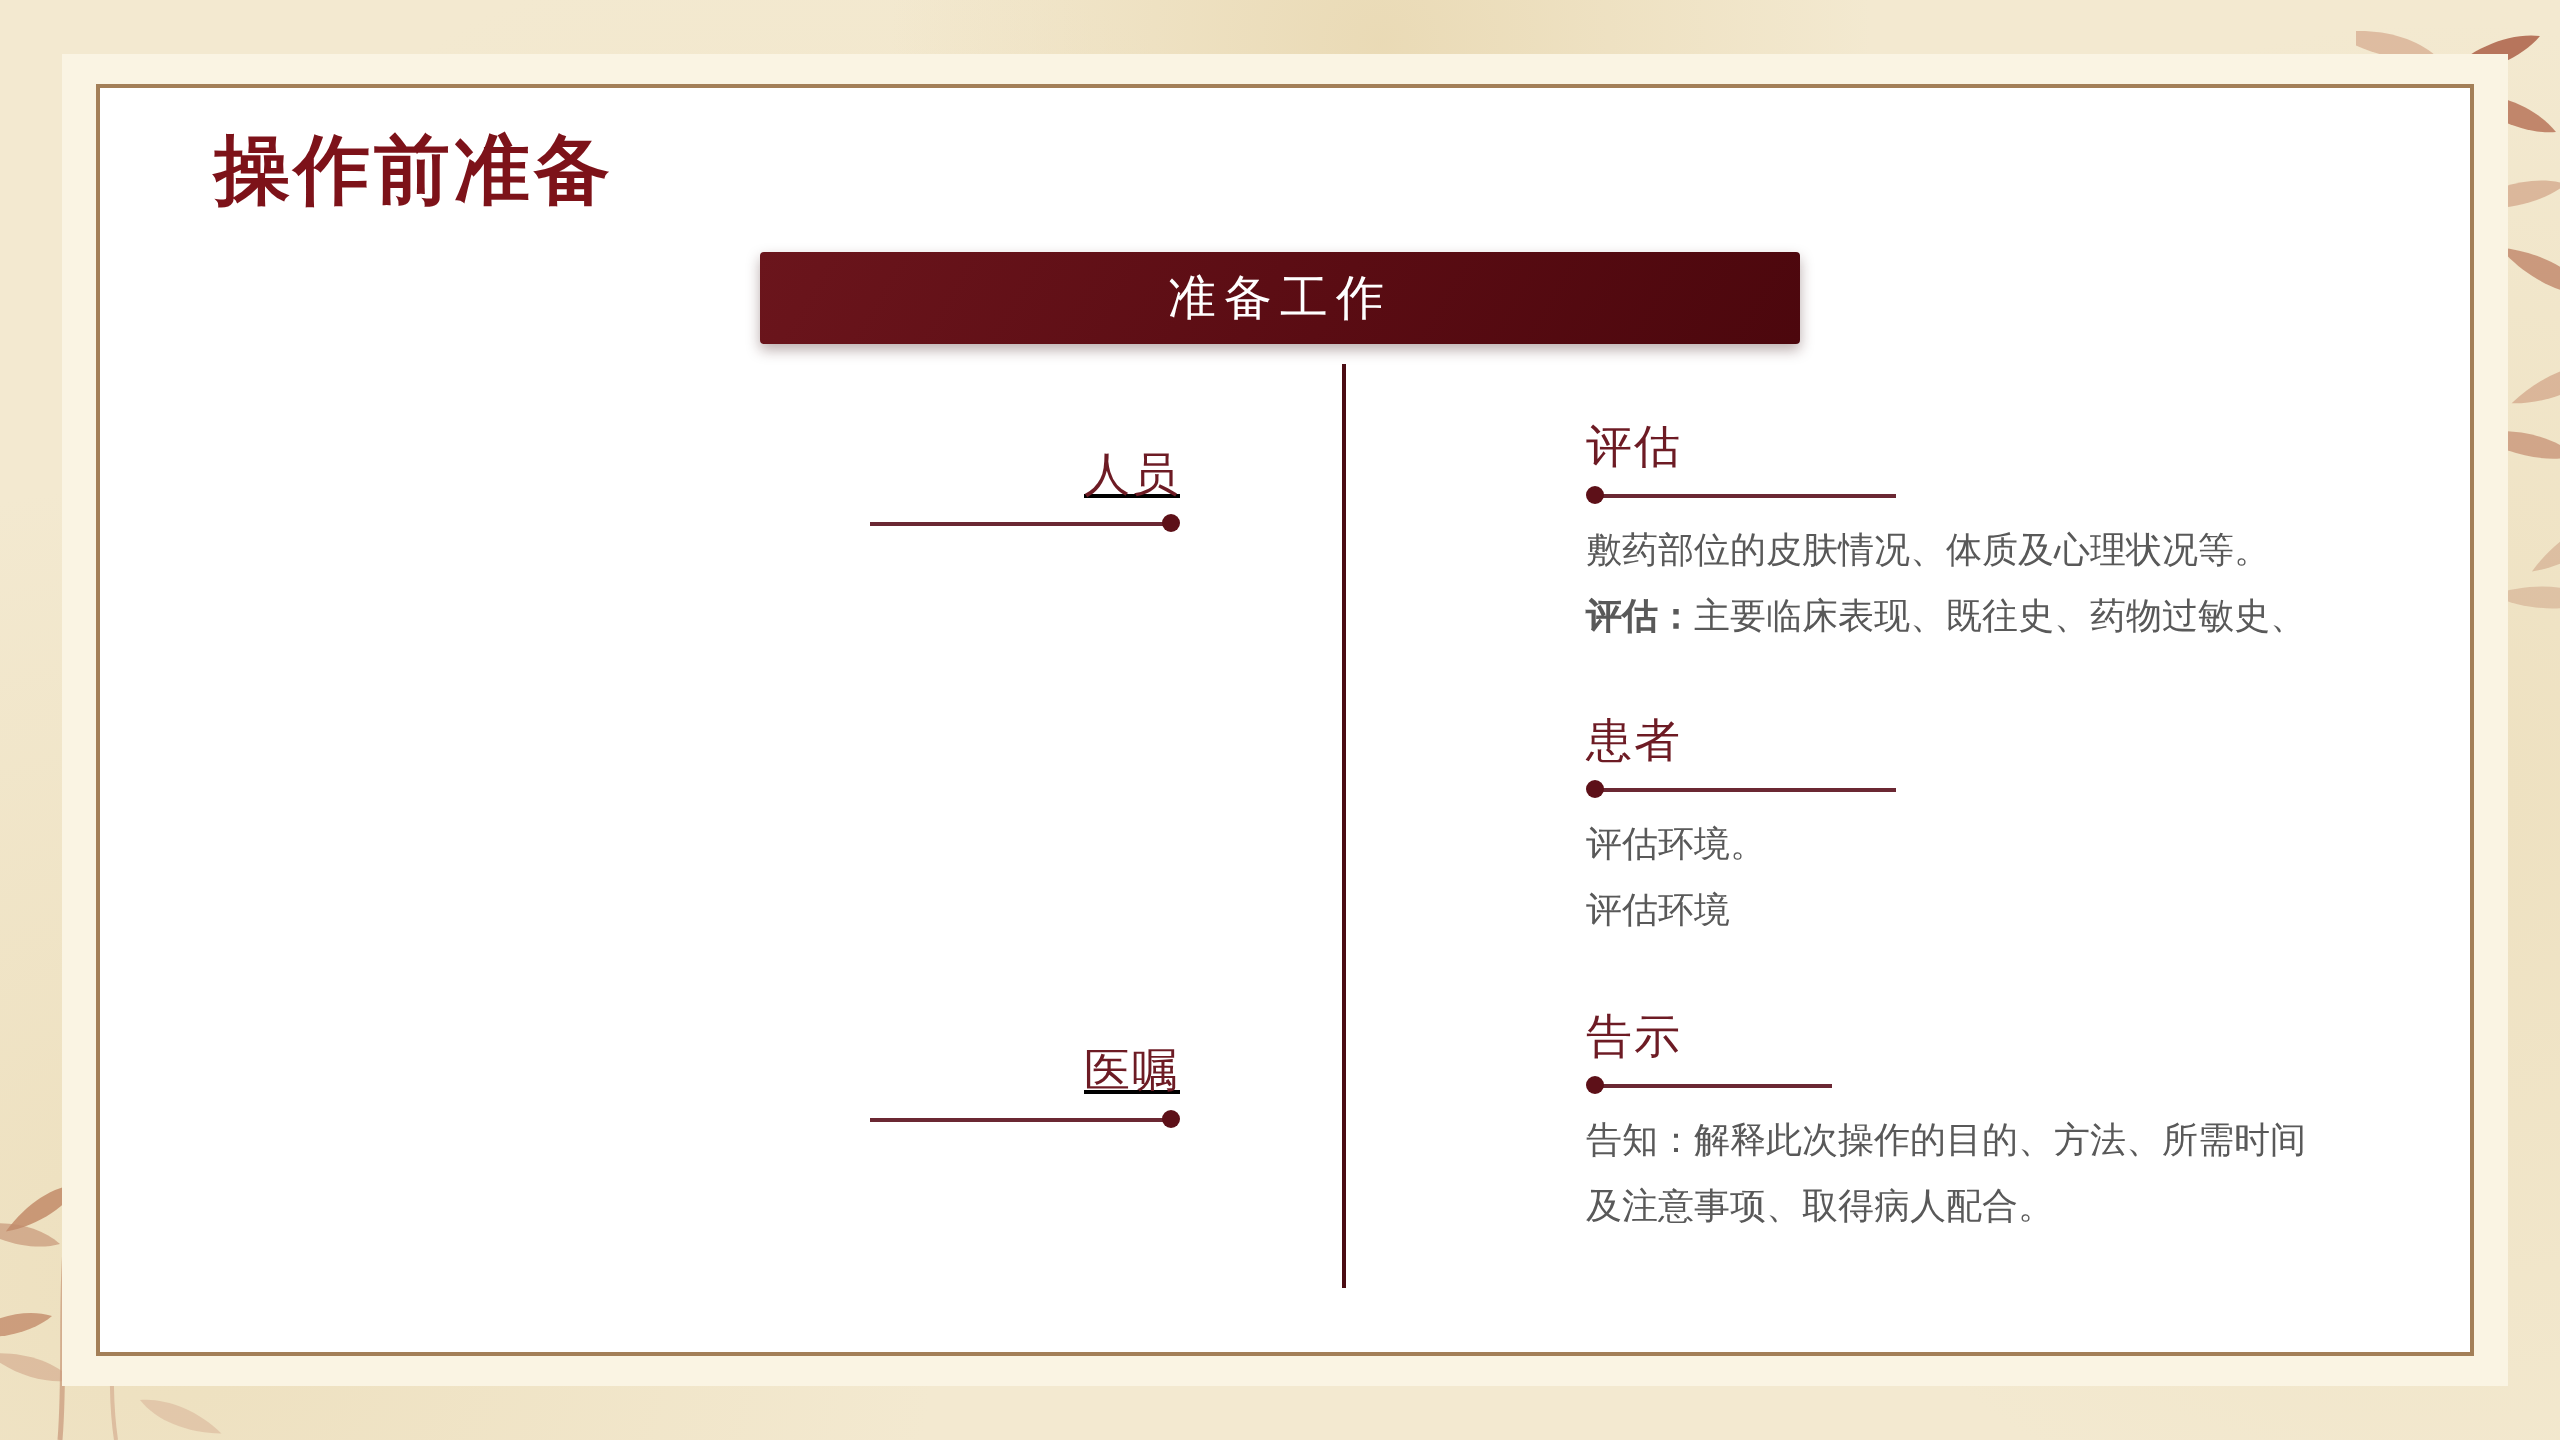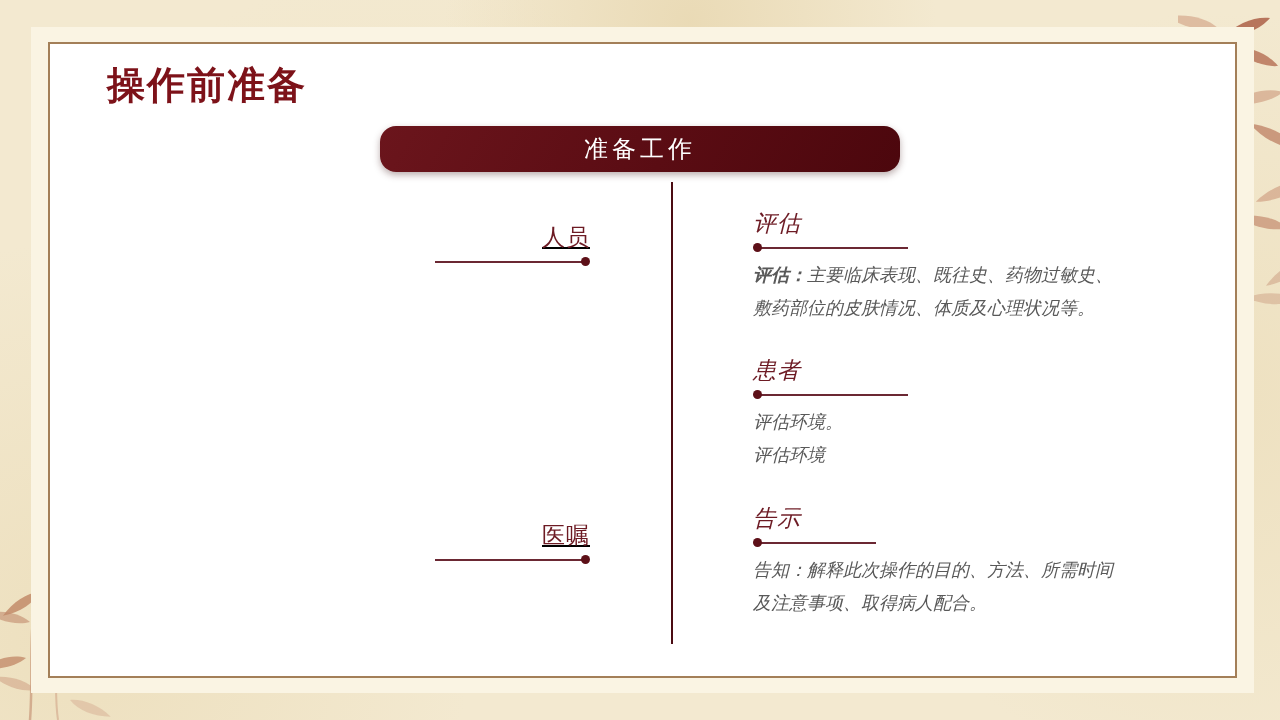--- a/index.html
+++ b/index.html
@@ -17,21 +17,21 @@
   .band{position:absolute;left:31px;top:27px;width:1223px;height:666px;
     background:#faf4e3;}
   .card{position:absolute;left:48px;top:42px;width:1185px;height:632px;
     background:#ffffff;border:2px solid #a37f58;}
   .deco{position:absolute;pointer-events:none;}
   .deco-tr{top:0;right:0;}
   .deco-bl{bottom:0;left:0;}
   .title{position:absolute;left:107px;top:60px;font-size:38px;font-weight:bold;
     color:#7d1219;letter-spacing:2px;}
   .banner{position:absolute;left:380px;top:126px;width:520px;height:46px;
-    border-radius:16px;
+    border-radius:2px;
     background:linear-gradient(120deg,#6b151c 0%,#5a0c13 55%,#4c070d 100%);
     box-shadow:0 3px 7px rgba(60,20,20,.35);
     color:#ffffff;font-size:24px;letter-spacing:4px;
     display:flex;align-items:center;justify-content:center;}
   .divider{position:absolute;left:671px;top:182px;width:2px;height:462px;
     background:#4b0c13;}
   .sec{position:absolute;}
   .sec h2{margin:0;font-size:23px;font-weight:500;color:#6d1b24;
     line-height:34px;letter-spacing:1px;}
   .rule{position:relative;height:10px;margin-top:3px;}
@@ -44,21 +44,21 @@
   .rule-l .dt{left:0;}
   .rule-l.short .ln{width:118px;}
   .body{margin:8px 0 0 0;font-size:18px;color:#595959;line-height:31.5px;}
   .body .line{display:block;}
   .body .fill{text-align:justify;text-align-last:justify;}
   .col-left{text-align:right;text-decoration:underline;}
   .col-left .sec-head{text-align:right;}
   .col-right .body{line-height:33px;margin-top:6px;}
   .b{font-weight:bold;}
   .leftpos{left:95px;width:495px;}
-  .rightpos{left:753px;width:412px;font-style:italic;}
+  .rightpos{left:793px;width:412px;}
 </style>
 </head>
 <body>
 
 <div class="slide">
 
   <svg class="deco deco-tr" width="150" height="340" viewBox="0 0 150 340">
     <defs>
       <path id="leaf" d="M0 0 C 12 -7, 34 -9, 52 -2 C 34 6, 14 7, 0 0 Z"></path>
     </defs>
@@ -120,22 +120,22 @@
     </div>
   </div>
 
   <div class="sec col-right rightpos" style="top:206px">
     <h2 class="sec-head">评估</h2>
     <div class="rule rule-l">
       <span class="ln"></span>
       <span class="dt"></span>
     </div>
     <p class="body">
+      <span class="line">敷药部位的皮肤情况、体质及心理状况等。</span>
       <span class="line"><span class="b">评估：</span><span>主要临床表现、既往史、药物过敏史、</span></span>
-      <span class="line">敷药部位的皮肤情况、体质及心理状况等。</span>
     </p>
   </div>
 
   <div class="sec col-right rightpos" style="top:353px">
     <h2 class="sec-head">患者</h2>
     <div class="rule rule-l">
       <span class="ln"></span>
       <span class="dt"></span>
     </div>
     <p class="body">

